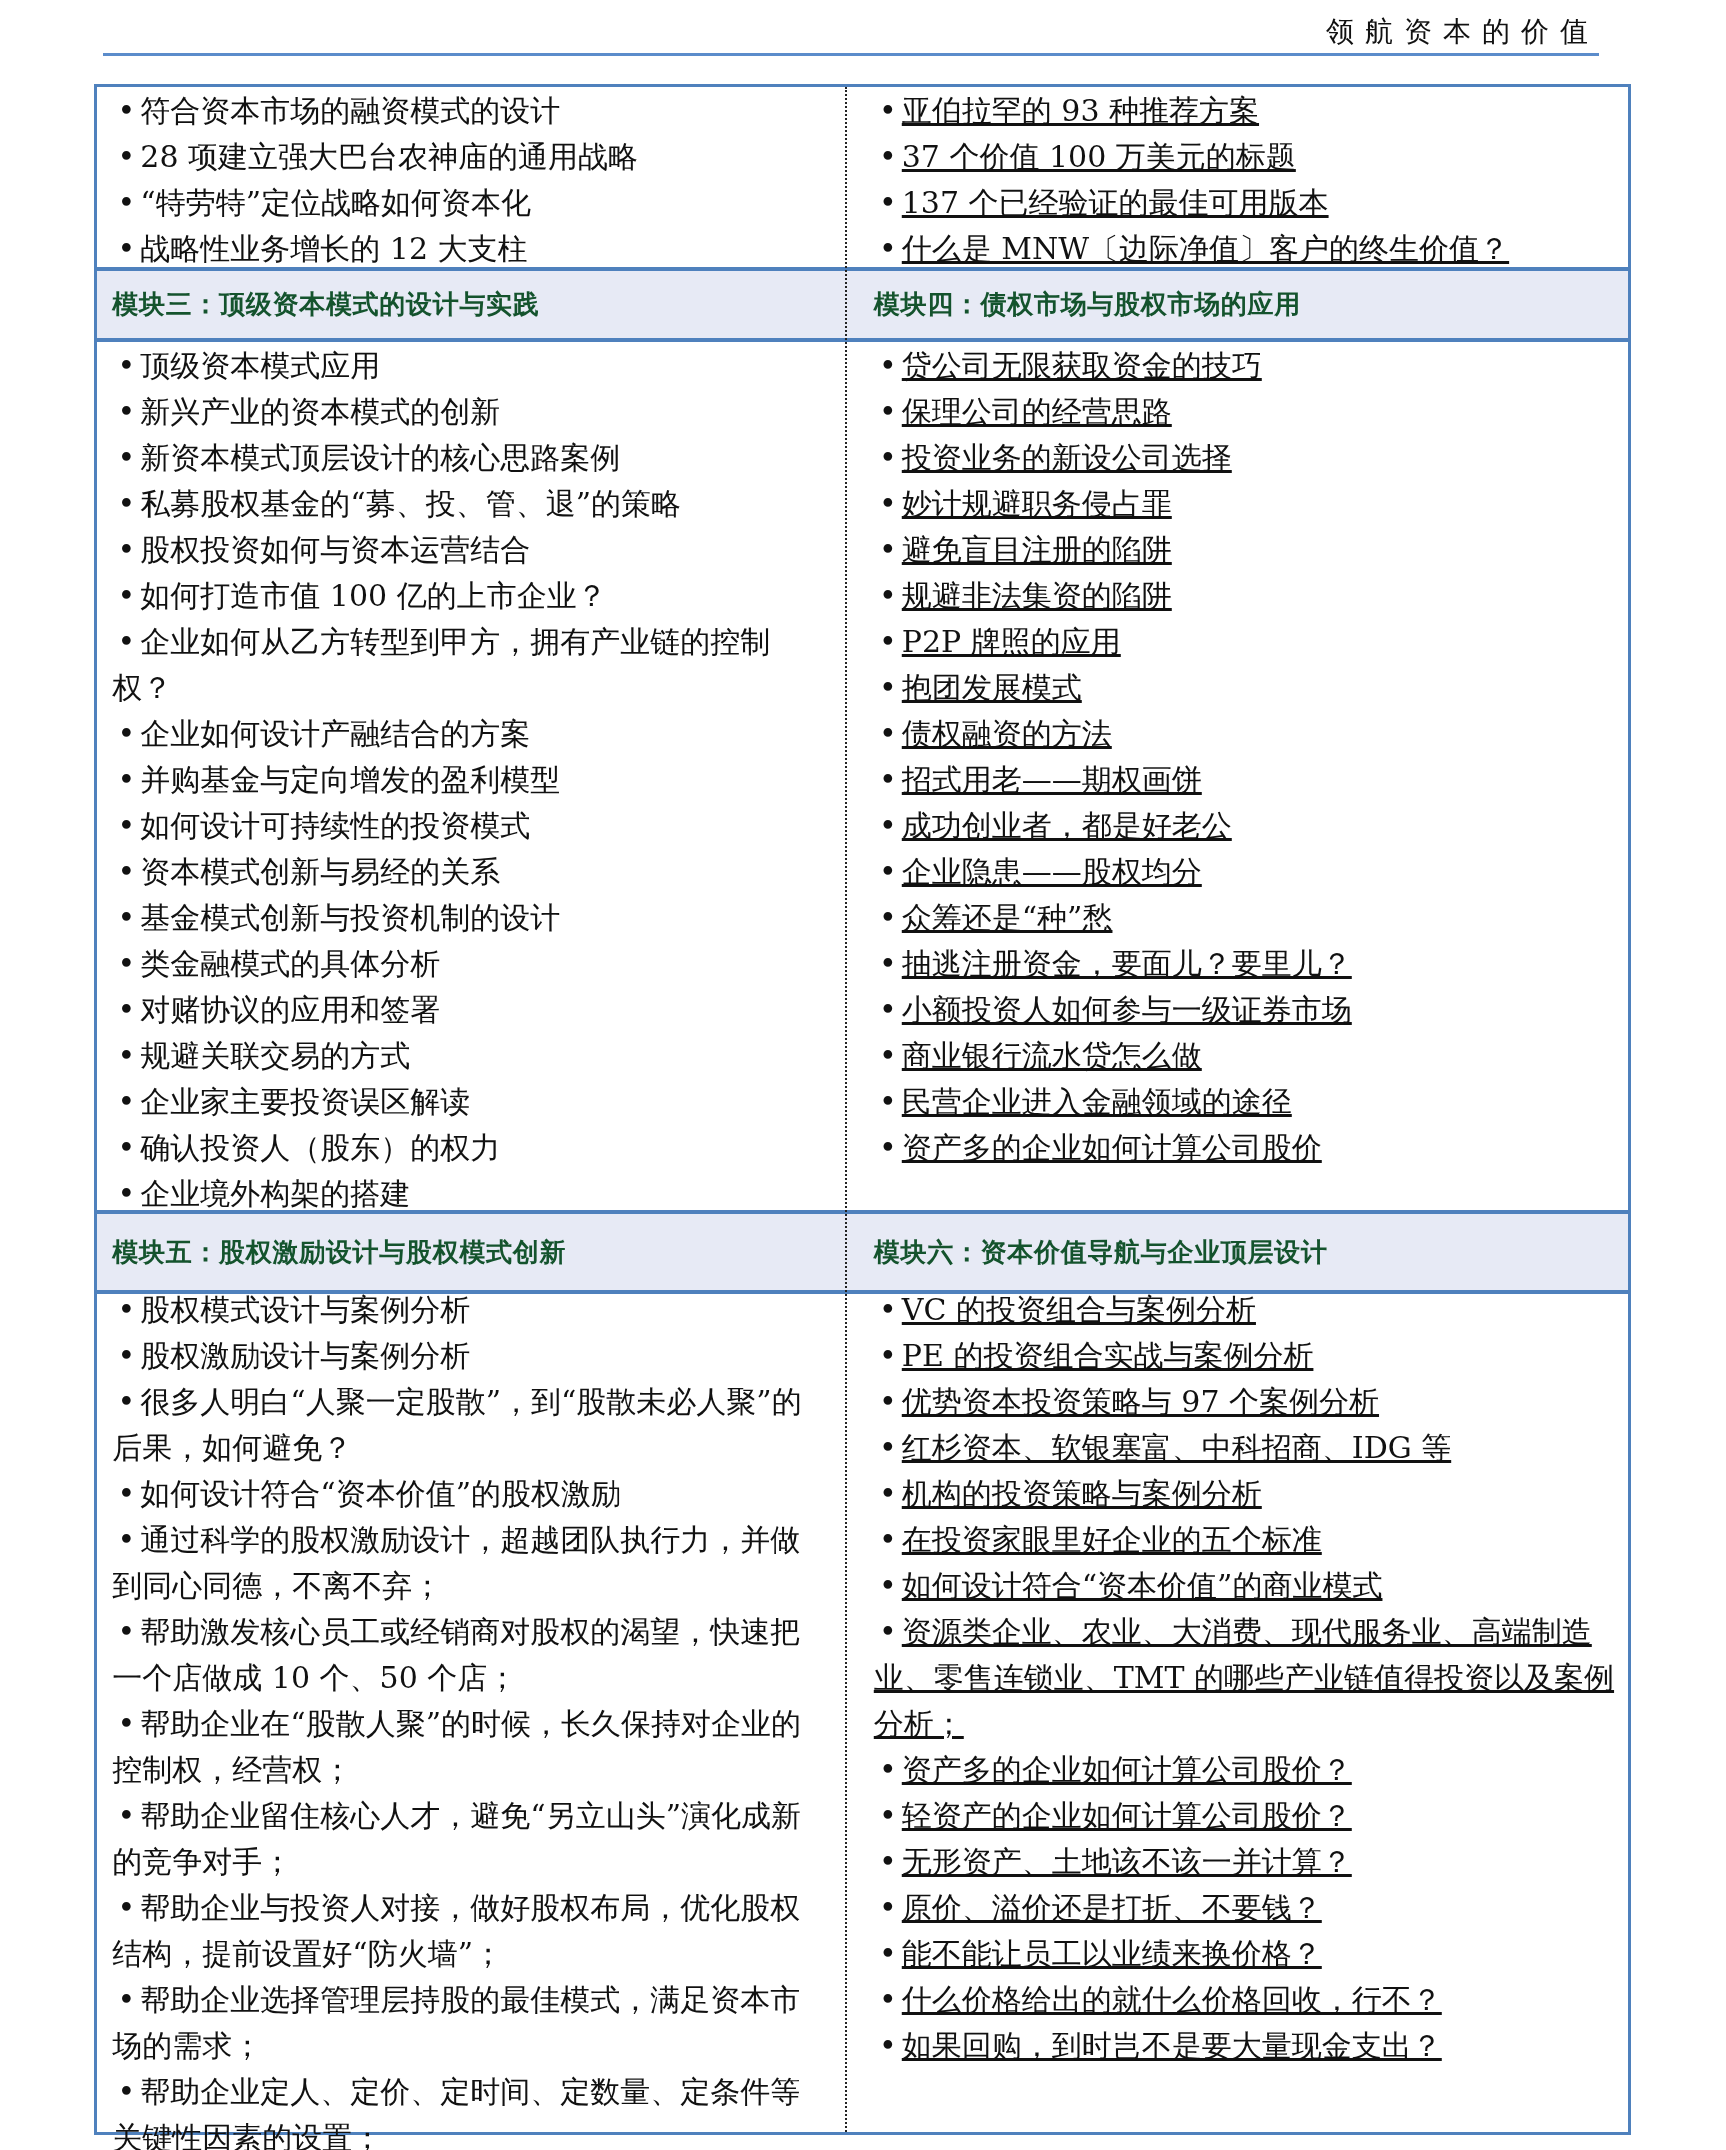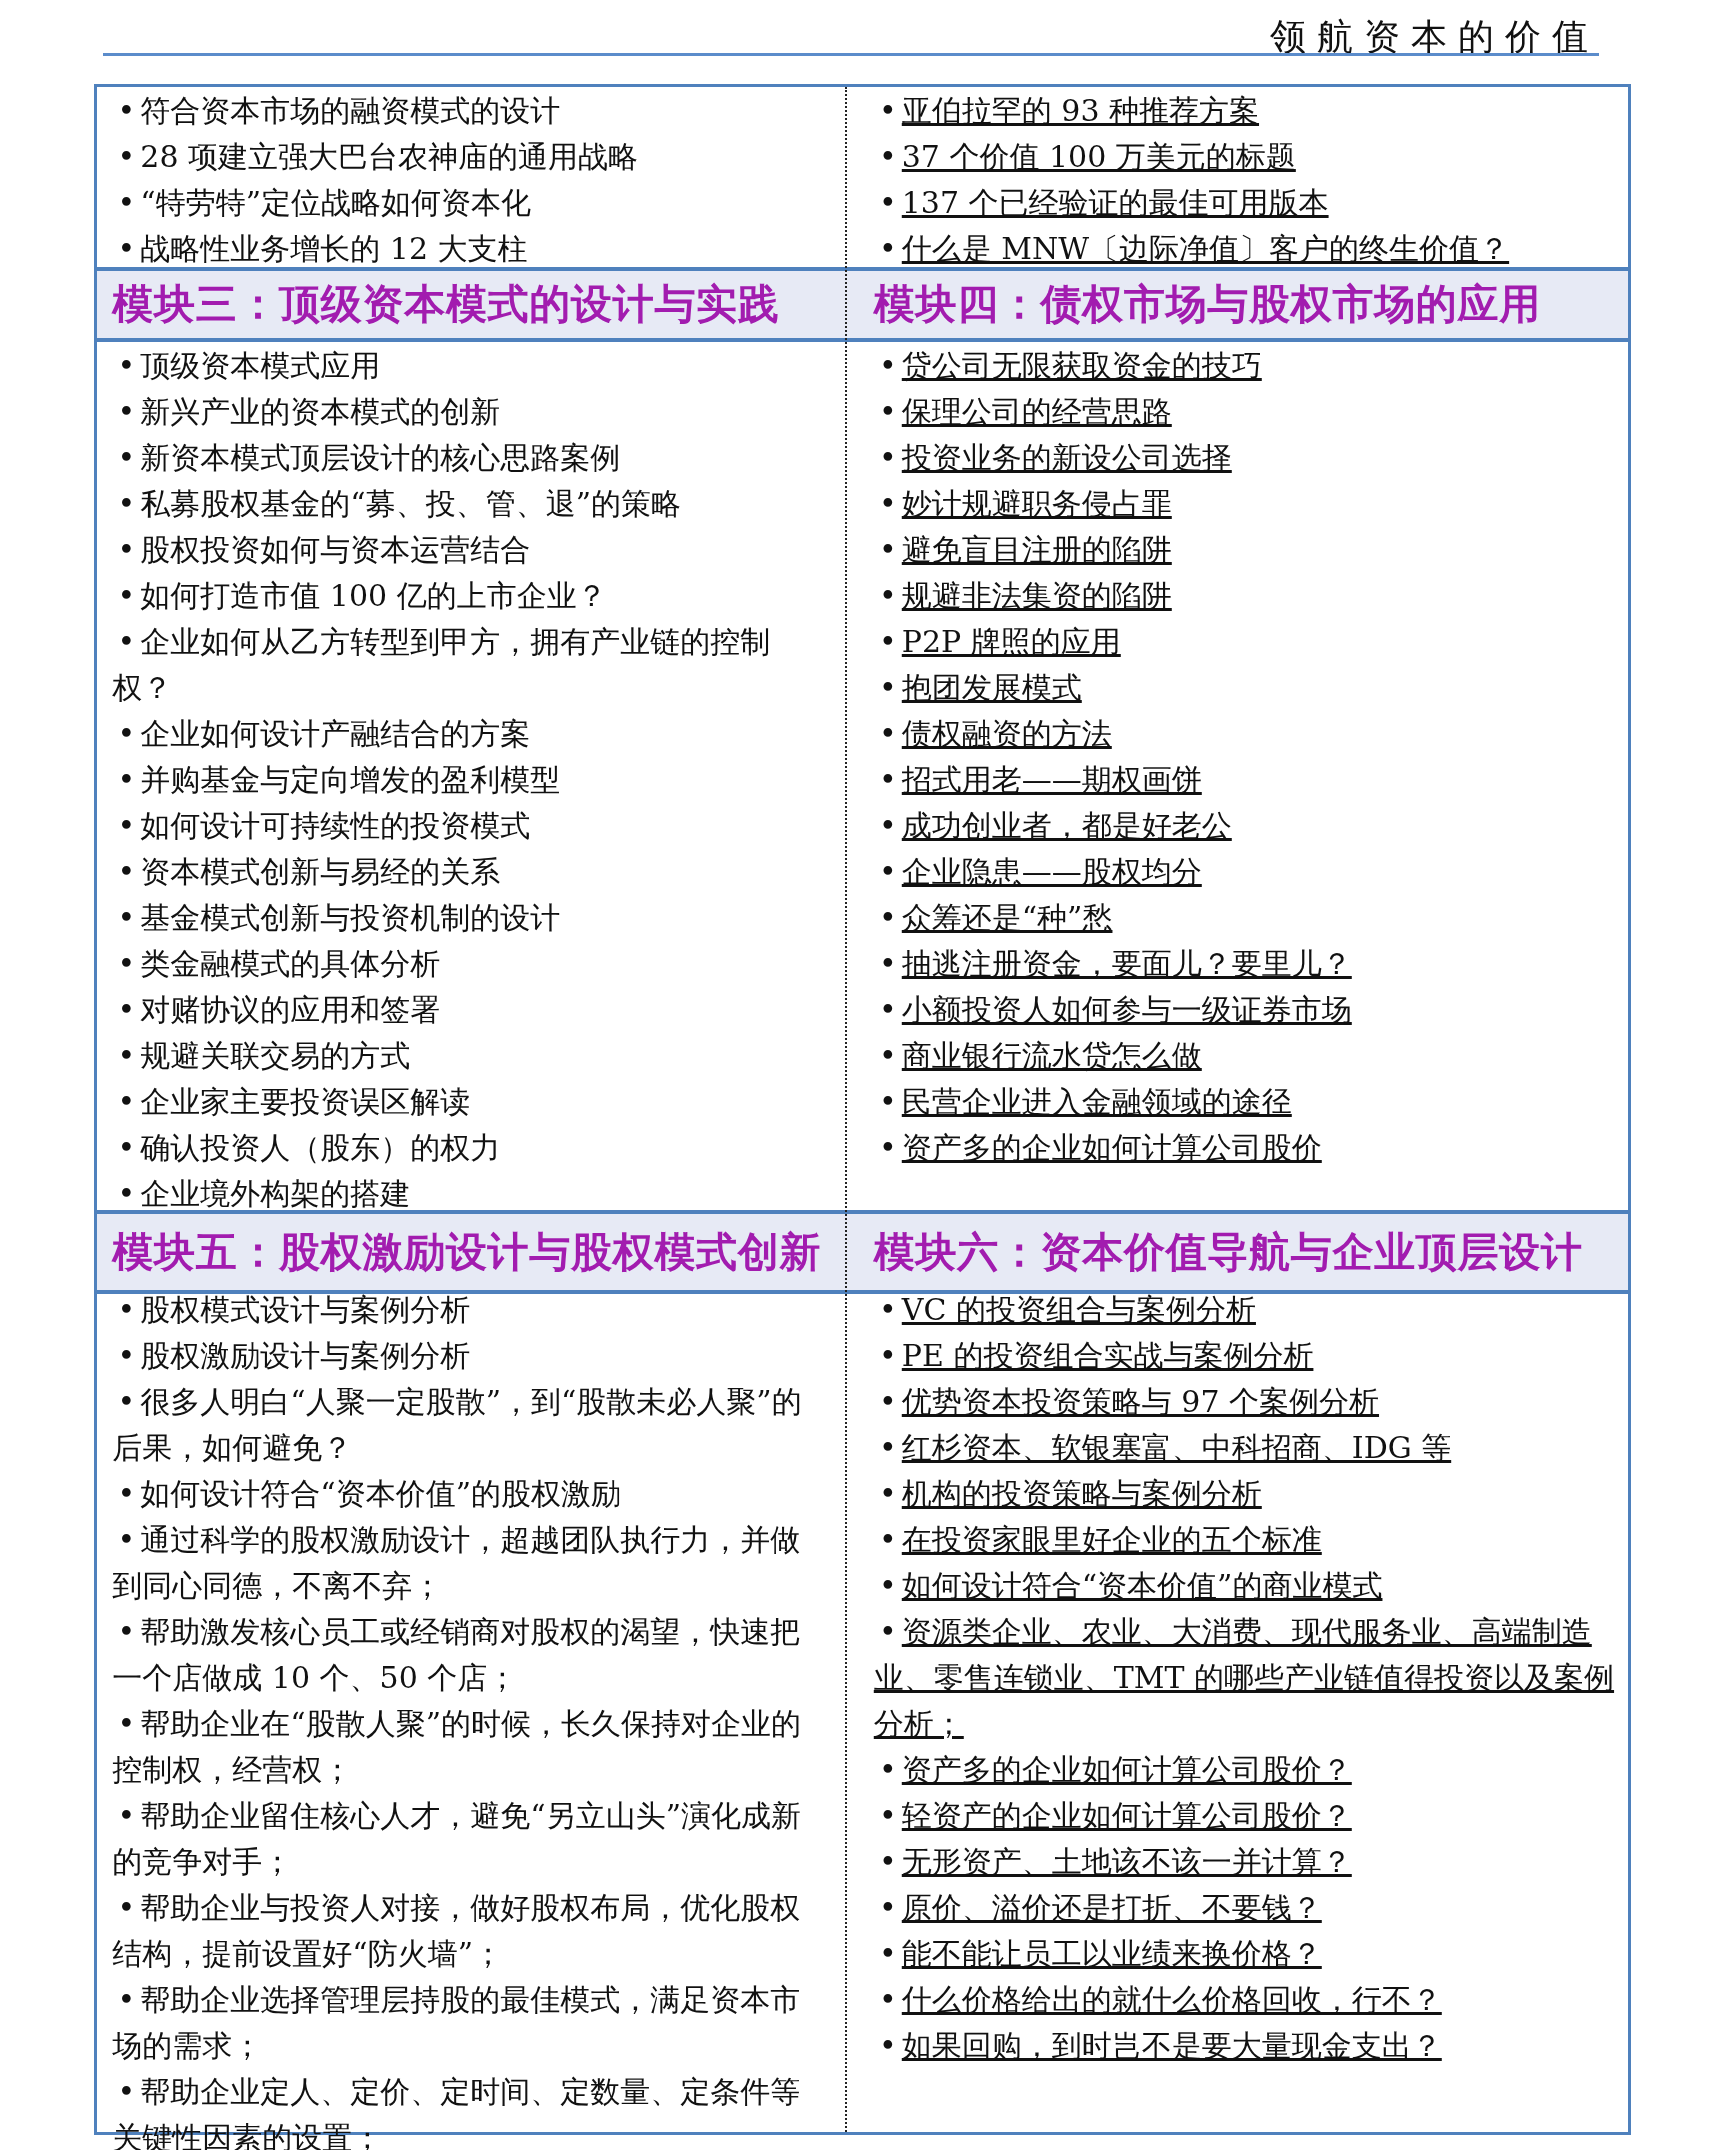--- a/index.html
+++ b/index.html
@@ -1,35 +1,35 @@
 <!DOCTYPE html>
 <html style="font-size:11px"><head>
 <meta charset="utf-8">
 <style>
   html, body { margin: 0; padding: 0; background: #ffffff; }
   body { width: 1727px; height: 2151px; position: relative; overflow: hidden;
          font-family: "DejaVu Serif", "Liberation Serif", serif; color: #111111; }
   .page-header { position: absolute; left: 103px; top: 0; width: 1496px; height: 56px; }
-  .header-title { position: absolute; right: 0; top: 12.5px; font-size: 36px; letter-spacing: 11px;
+  .header-title { position: absolute; right: 0; top: 12.5px; font-size: 28px; letter-spacing: 11px;
                   color: #111; font-family: "DejaVu Serif", serif; }
   .header-rule { position: absolute; left: 0; right: 0; top: 53px; height: 2.8px; background: #5b8ccb; }
 
   .table { position: absolute; left: 94px; top: 84px; width: 1537px; height: 2051px;
            box-sizing: border-box; border: 3.5px solid #4f81bd; }
   .col-divider { position: absolute; left: 748px; top: 0; bottom: 0; width: 0;
                  border-left: 2.1px dotted #222; z-index: 1; }
   .row { position: absolute; left: 0; right: 0; display: flex; gap: 24px; }
   .row.header { background: #e7eaf5; border-top: 4.2px solid #4f81bd; border-bottom: 4.2px solid #4f81bd;
                 box-sizing: border-box; }
   .cell { position: relative; box-sizing: border-box; }
   .cell.left { width: 750px; }
   .cell.right { width: 780px; }
   .header .cell { display: flex; align-items: center; padding-left: 15.3px; }
   .header .cell.right { padding-left: 14px; }
-  .module-title { font-size: 41px; font-weight: bold; color: #a21caf; font-family: "DejaVu Sans", sans-serif;
+  .module-title { font-size: 26px; font-weight: bold; color: #14532d; font-family: "DejaVu Sans", sans-serif;
                   letter-spacing: 0.7px; }
   .body .cell { padding: 1.4px 14px 0 15.3px; }
   .body .cell.right { padding-left: 14px; padding-right: 9.7px; text-decoration: underline; }
   .item { font-size: 30px; line-height: 46px; color: #111; white-space: normal; word-break: break-all; }
   .item .bullet { display: inline-block; width: 28px; text-align: center; }
 </style>
 </head>
 <body>
 
 <div class="page-header">

